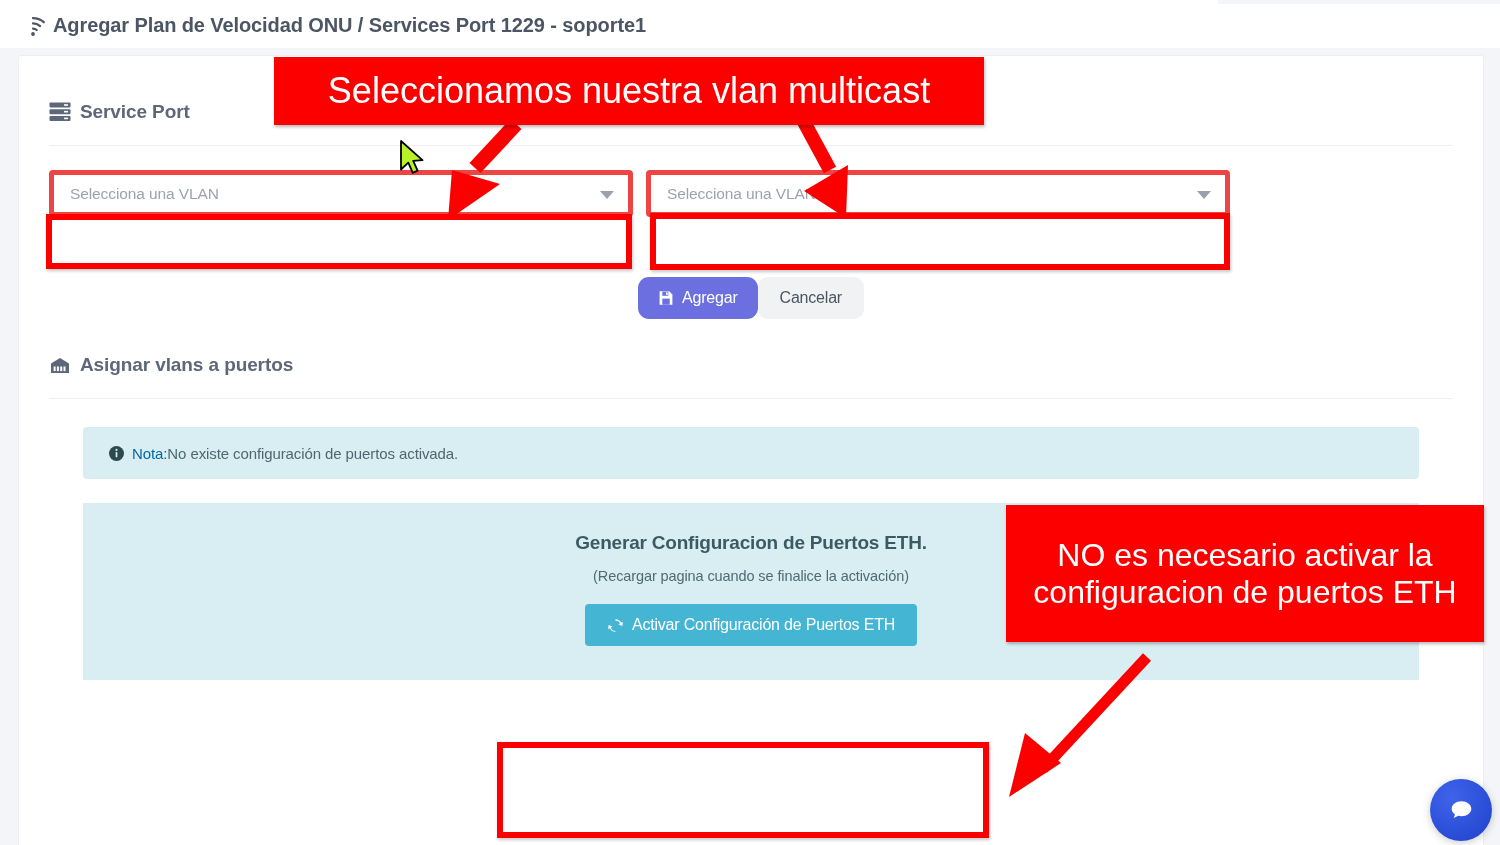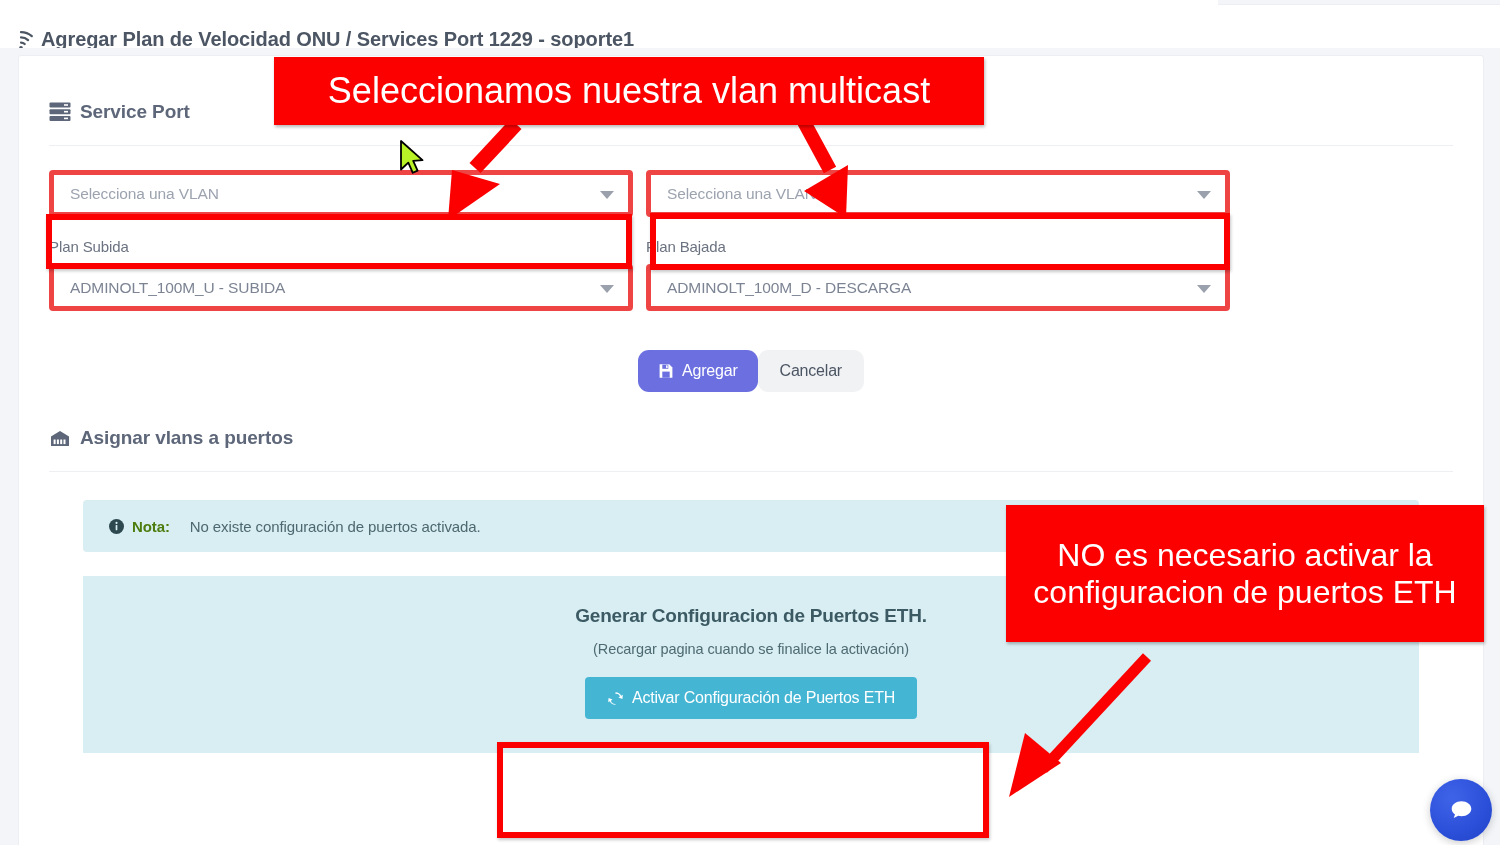--- a/index.html
+++ b/index.html
@@ -30,26 +30,26 @@
     position: absolute;
     left: 1218px; top: 0;
     width: 282px; height: 5px;
     background: #f4f5f9;
     border-bottom: 1px solid #eceef4;
   }
 
   
   .page-header {
     position: absolute;
-    left: 0; top: 18px;
+    left: 0; top: 4px;
     width: 1500px; height: 43px;
     background: #ffffff;
     display: flex;
     align-items: center;
-    padding-left: 8px;
+    padding-left: 20px;
   }
   .wifi-icon {
     width: 26px; height: 22px;
     margin-right: 7px;
     flex: 0 0 auto;
     display: block;
   }
   .page-title {
     font-size: 20px;
     font-weight: 700;
@@ -188,21 +188,21 @@
     font-size: 15px;
     color: #4d6870;
     letter-spacing: -0.1px;
   }
   .note-alert .info-icon {
     width: 15px; height: 15px;
     margin-right: 8px;
     display: block;
     flex: 0 0 auto;
   }
-  .note-alert b { color: #4d7c0f; font-weight: 700; margin-right: 20px; }
+  .note-alert b { color: #0369a1; font-weight: 400; margin-right: 0; }
 
   
   .act-panel {
     background: #d9eef3;
     text-align: center;
     padding: 29px 0 34px 0;
   }
   .act-title {
     font-size: 19px;
     font-weight: 700;
@@ -330,36 +330,20 @@
         </div>
         <div class="form-col">
           <div class="select-box placeholder">
             <span>Selecciona una VLAN</span>
             <span class="caret"></span>
           </div>
         </div>
       </div>
 
       <div style="height:21px"></div>
-      <div class="form-row">
-        <div class="form-col">
-          <label class="field-label">Plan Subida</label>
-          <div class="select-box">
-            <span>ADMINOLT_100M_U - SUBIDA</span>
-            <span class="caret"></span>
-          </div>
-        </div>
-        <div class="form-col">
-          <label class="field-label">Plan Bajada</label>
-          <div class="select-box">
-            <span>ADMINOLT_100M_D - DESCARGA</span>
-            <span class="caret"></span>
-          </div>
-        </div>
-      </div>
 
       <div style="height:39px"></div>
       <div class="btn-row">
         <button class="btn btn-primary">
           <span>
             <svg class="save-icon" viewBox="0 0 16 16" xmlns="http://www.w3.org/2000/svg">
               <path d="M1.6 1.2h9.6L14.4 4.4v10.4H1.6z" fill="#ffffff"></path>
               <rect x="4.3" y="1.6" width="6" height="4.2" fill="#6b6fe0"></rect>
               <rect x="8.1" y="2.3" width="1.5" height="2.8" fill="#ffffff"></rect>
               <rect x="4.3" y="8.6" width="7.4" height="6.1" fill="#6b6fe0"></rect>

